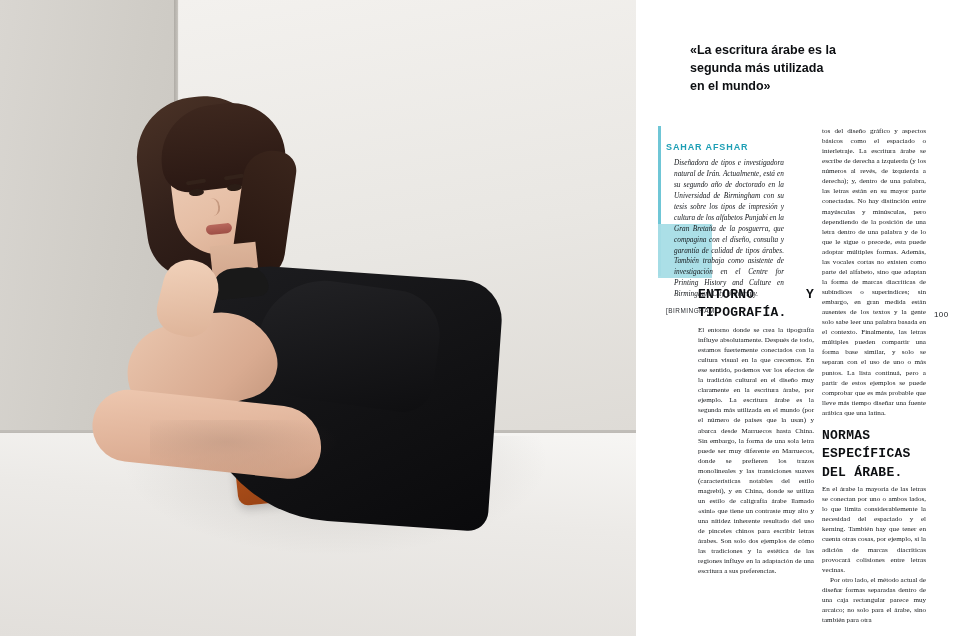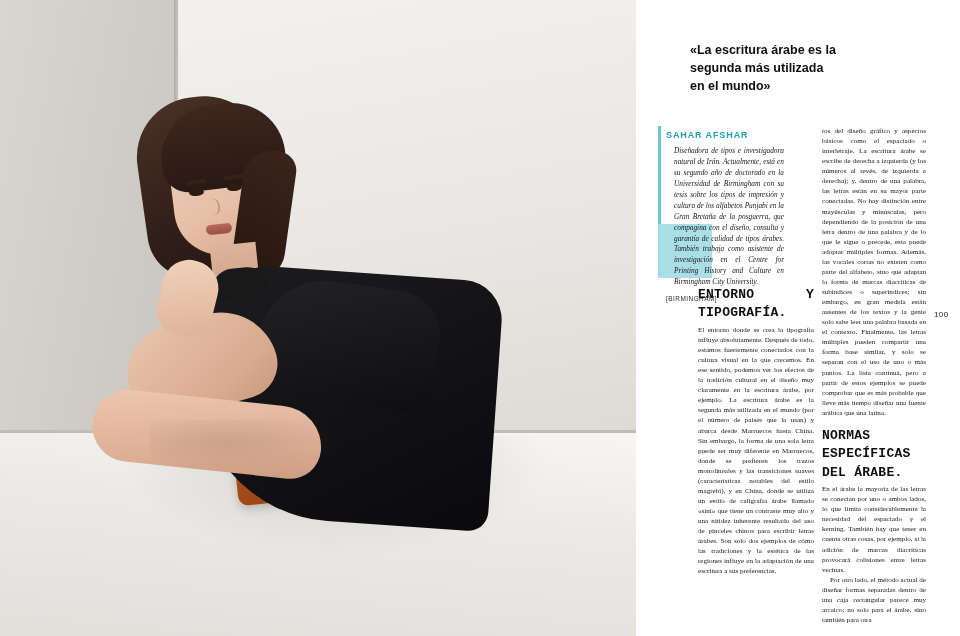--- a/index.html
+++ b/index.html
@@ -267,21 +267,21 @@
     left: 658px; top: 126px;
     width: 3px; height: 150px;
     background: #6fc6d6;
   }
   .bio-name {
     font-family: "Liberation Sans", sans-serif;
     font-size: 9px;
     letter-spacing: 0.9px;
     font-weight: bold;
     color: #1e9fb5;
-    margin: 4px 0 6px 8px;
+    margin: 16px 0 6px 8px;
   }
   .bio-text {
     font-family: "Liberation Serif", serif;
     font-style: italic;
     font-size: 7.3px;
     line-height: 1.5;
     color: #15181c;
     margin-left: 16px;
     text-align: justify;
   }

